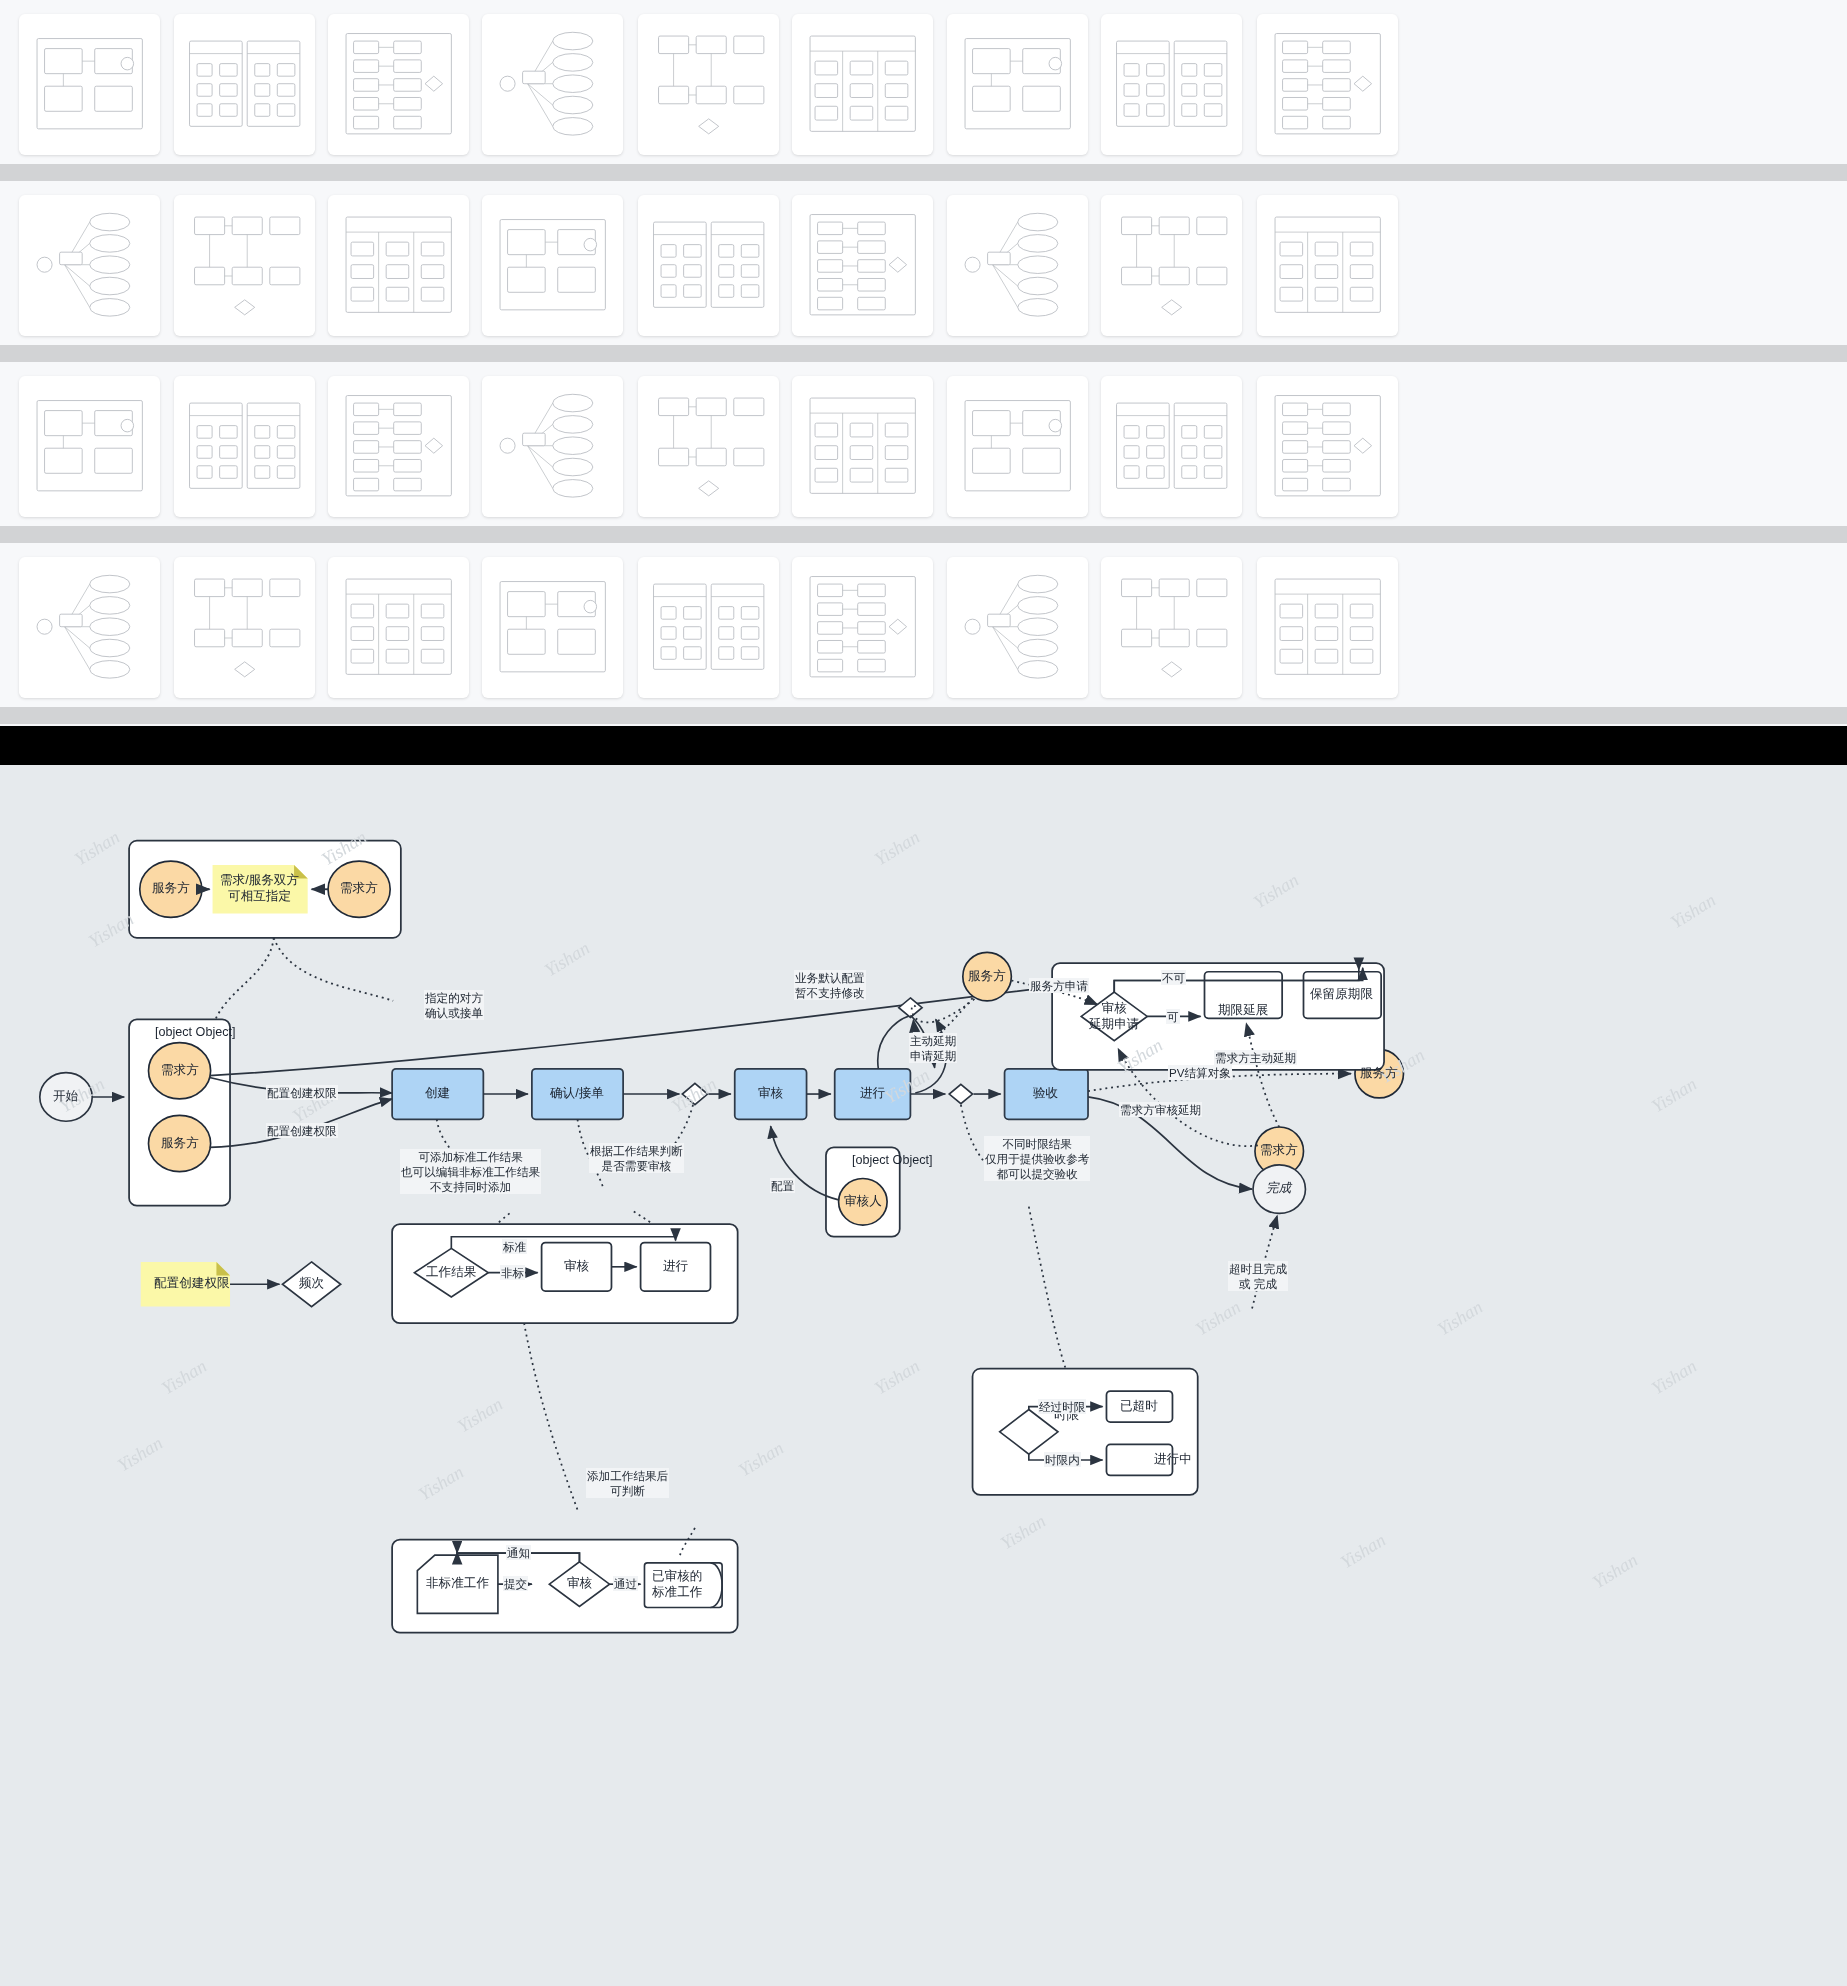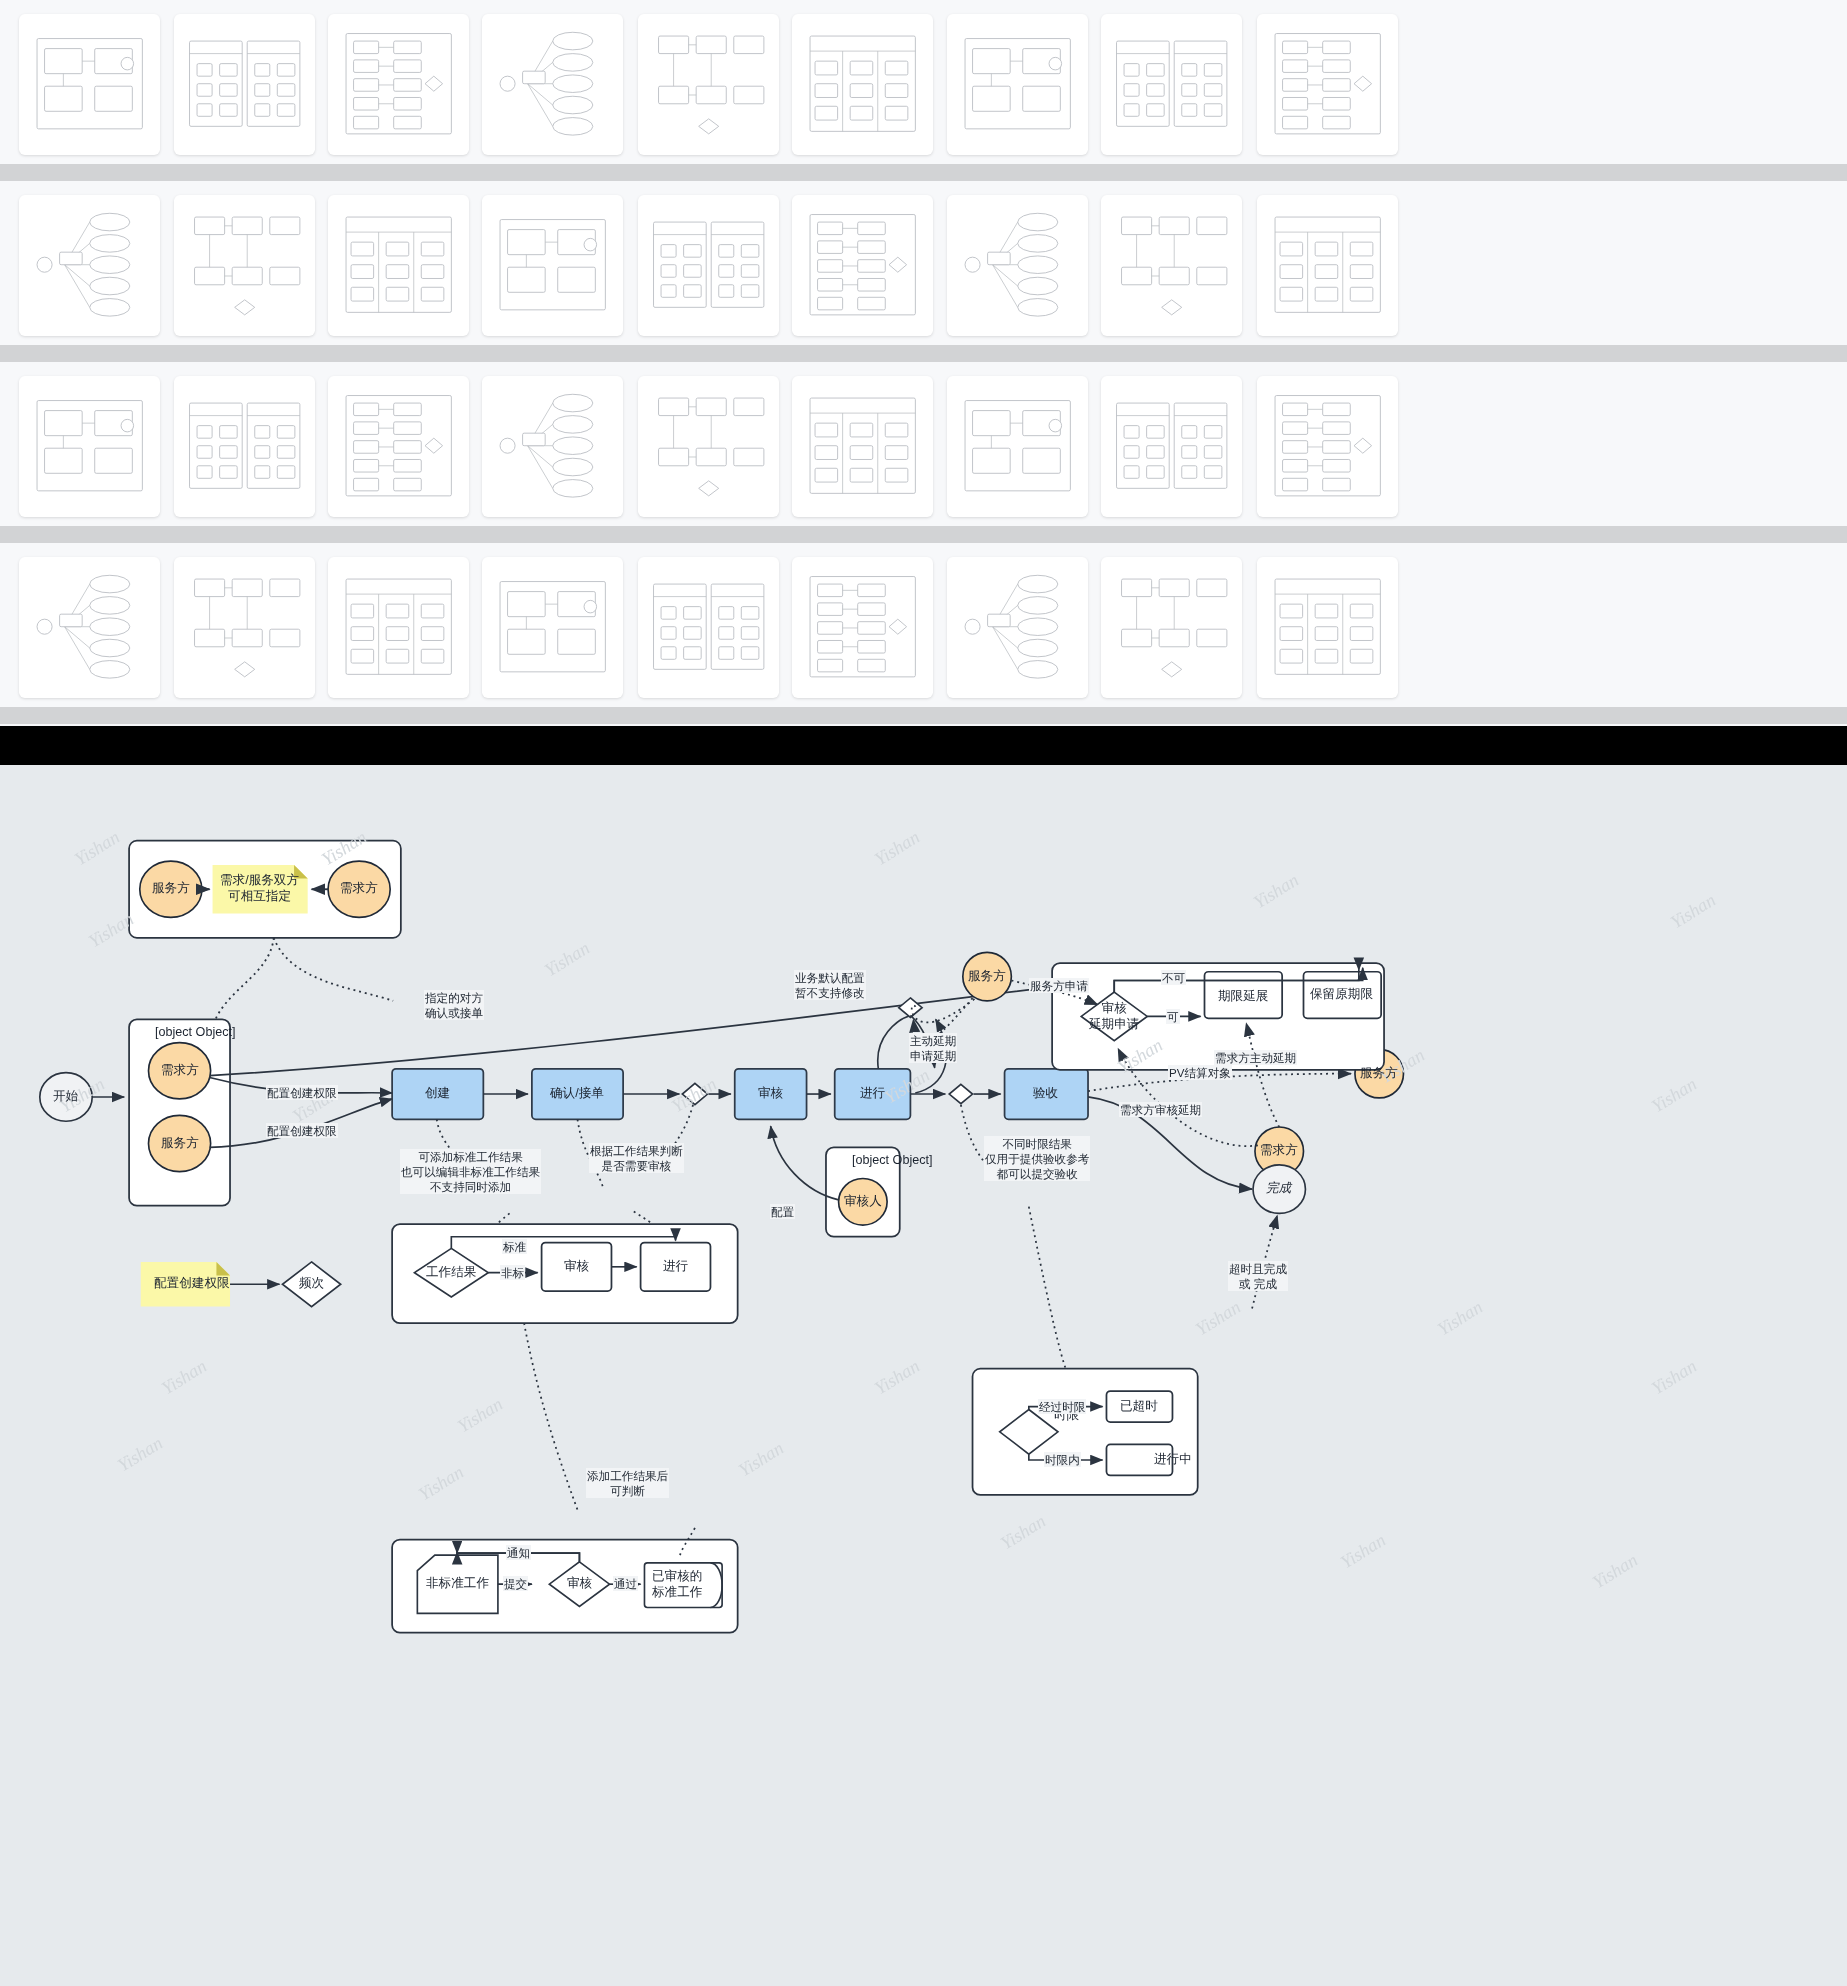--- a/index.html
+++ b/index.html
@@ -918,21 +918,21 @@
     <div class="nd-label" style="left: 425px; top: 321px;">创建</div>
     <div class="nd-label" style="left: 550px; top: 321px;">确认/接单</div>
     <div class="nd-label" style="left: 758px; top: 321px;">审核</div>
     <div class="nd-label" style="left: 860px; top: 321px;">进行</div>
     <div class="nd-label" style="left: 1033px; top: 321px;">验收</div>
     <div class="nd-label" style="left: 968px; top: 204px;">服务方</div>
     <div class="nd-label" style="left: 1260px; top: 378px;">需求方</div>
     <div class="nd-label" style="left: 1360px; top: 301px;">服务方</div>
     <div class="nd-label" style="left: 1089px; top: 236px;">审核
 延期申请</div>
-    <div class="nd-label" style="left: 1218px; top: 224px; font-family: Liberation Serif, serif;">期限延展</div>
+    <div class="nd-label" style="left: 1218px; top: 238px; font-family: Liberation Serif, serif;">期限延展</div>
     <div class="nd-label" style="left: 1310px; top: 222px;">保留原期限</div>
     <div class="nd-label" style="left: 1266px; top: 416px; font-style: italic;">完成</div>
     <div class="nd-label" style="left: 852px; top: 388px;">[object Object]</div>
     <div class="nd-label" style="left: 844px; top: 429px; text-align: center;">审核人</div>
     <div class="nd-label" style="left: 154px; top: 511px;">配置创建权限</div>
     <div class="nd-label" style="left: 299px; top: 511px;">频次</div>
     <div class="nd-label" style="left: 426px; top: 500px;">工作结果</div>
     <div class="nd-label" style="left: 564px; top: 494px;">审核</div>
     <div class="nd-label" style="left: 663px; top: 494px;">进行</div>
     <div class="nd-label" style="left: 1016px; top: 643px; margin-left: 38px;">时限</div>
@@ -946,21 +946,21 @@
 确认或接单</div>
     <div class="edge-label" style="left: 794px; top: 205px;">业务默认配置
 暂不支持修改</div>
     <div class="edge-label" style="left: 266px; top: 320px;">配置创建权限</div>
     <div class="edge-label" style="left: 266px; top: 358px;">配置创建权限</div>
     <div class="edge-label" style="left: 400px; top: 384px;">可添加标准工作结果
 也可以编辑非标准工作结果
 不支持同时添加</div>
     <div class="edge-label" style="left: 589px; top: 378px;">根据工作结果判断
 是否需要审核</div>
-    <div class="edge-label" style="left: 770px; top: 413px; margin-top: 26px;">配置</div>
+    <div class="edge-label" style="left: 770px; top: 413px;">配置</div>
     <div class="edge-label" style="left: 1029px; top: 213px;">服务方申请</div>
     <div class="edge-label" style="left: 1161px; top: 205px;">不可</div>
     <div class="edge-label" style="left: 1166px; top: 244px;">可</div>
     <div class="edge-label" style="left: 1214px; top: 285px;">需求方主动延期</div>
     <div class="edge-label" style="left: 1119px; top: 337px;">需求方审核延期</div>
     <div class="edge-label" style="left: 909px; top: 268px;">主动延期
 申请延期</div>
     <div class="edge-label" style="left: 1168px; top: 300px;">PV结算对象</div>
     <div class="edge-label" style="left: 984px; top: 371px;">不同时限结果
 仅用于提供验收参考

